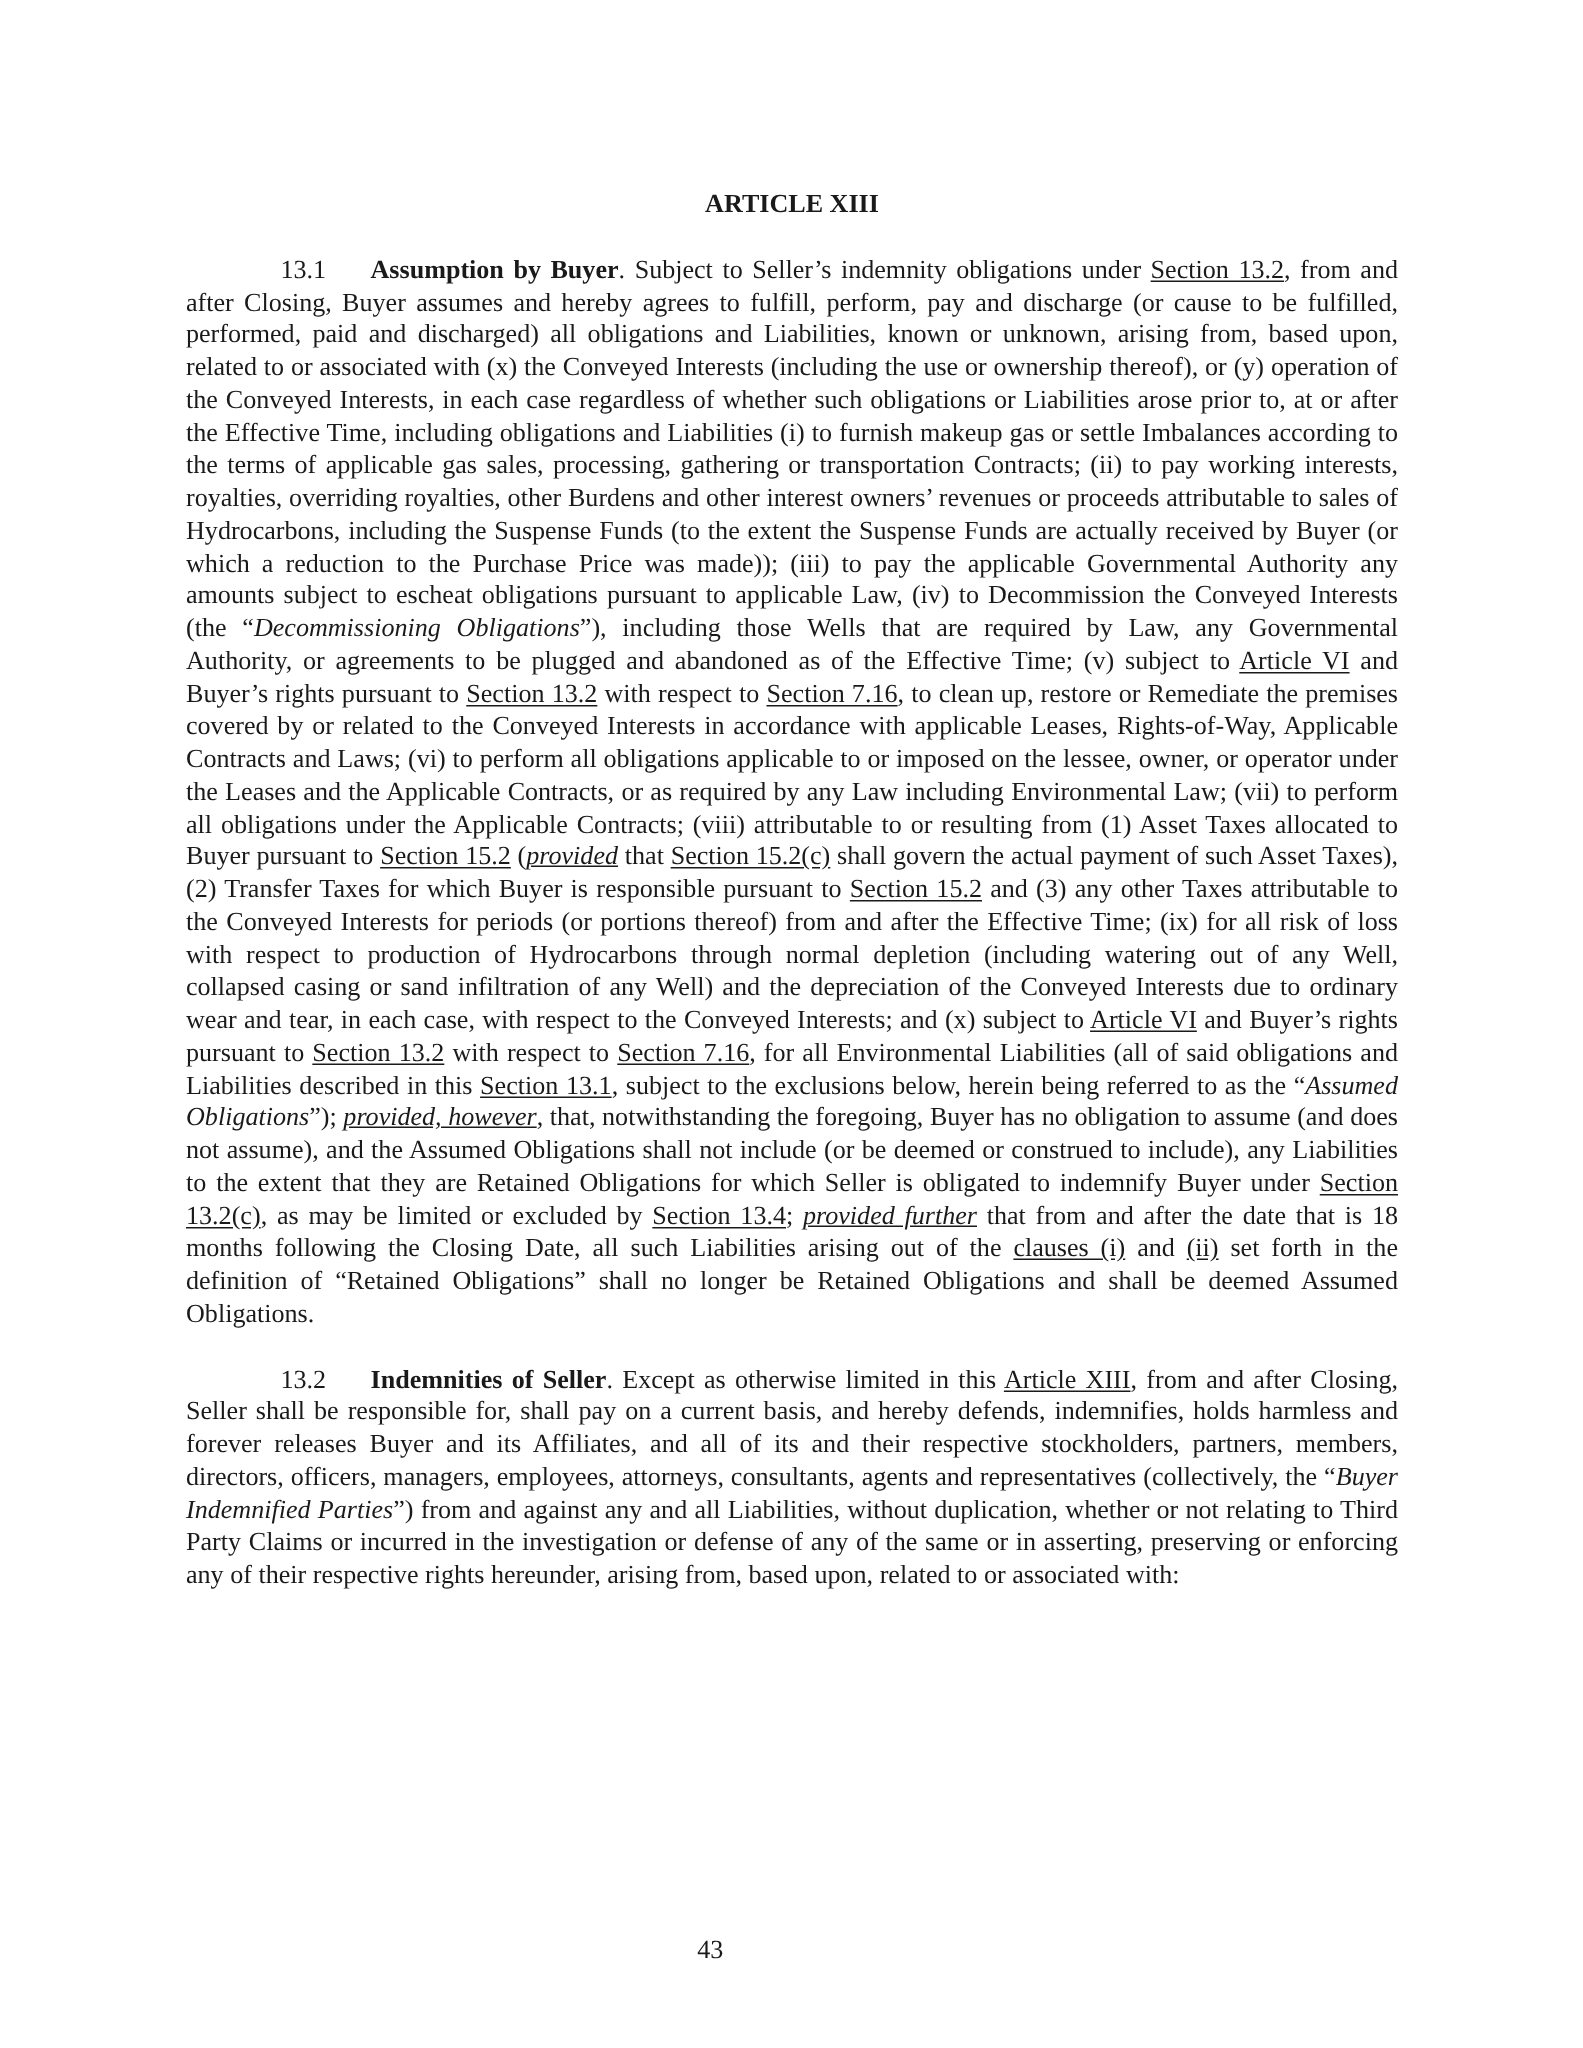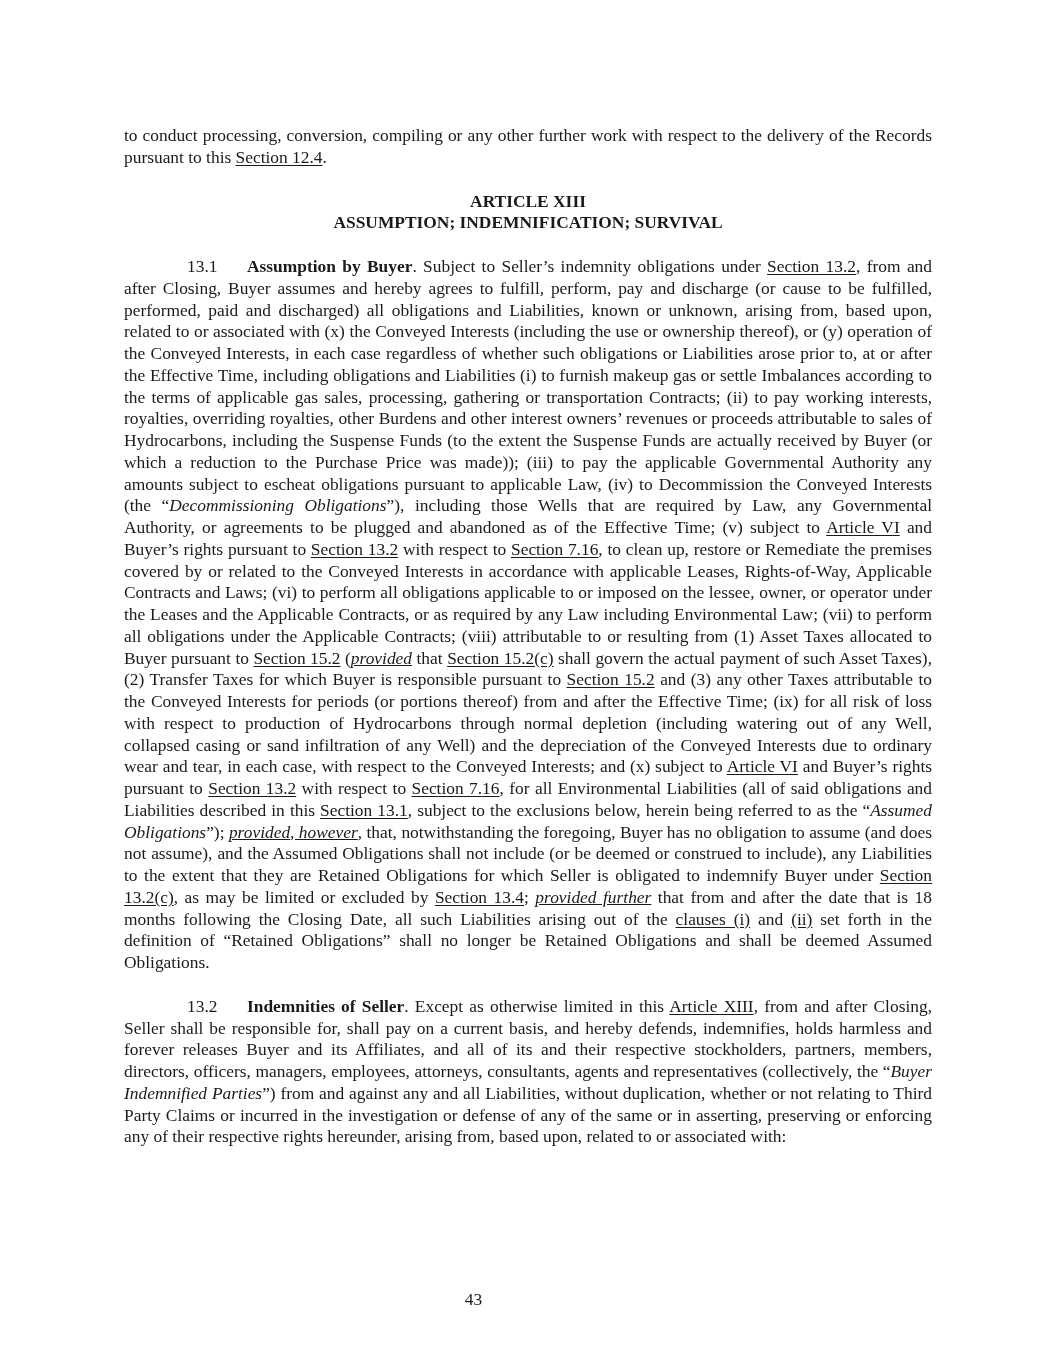--- a/index.html
+++ b/index.html
@@ -21,25 +21,23 @@
   .i { font-style: italic; text-decoration: underline; }
   .page-number {
     position: absolute; left: 0; width: 947px; top: 1289px; text-align: center;
     font-family: "Liberation Serif", "DejaVu Serif", serif; font-size: 17.4px; color: #1a1a1a;
   }
 </style>
 </head>
 <body>
 
 <div class="page">
-  <p class="cont">to conduct processing, conversion, compiling or any other further work with respect to the delivery of the Records pursuant to this <span class="u">Section 12.4</span>.</p>
 
   <div class="heading-block">
     <p class="heading">ARTICLE XIII</p>
-    <p class="heading">ASSUMPTION; INDEMNIFICATION; SURVIVAL</p>
   </div>
 
   <p class="para"><span class="num">13.1</span><span class="title">Assumption by Buyer</span><span>.  Subject to Seller’s indemnity obligations under <span class="u">Section 13.2</span>, from and after Closing, Buyer assumes and hereby agrees to fulfill, perform, pay and discharge (or cause to be fulfilled, performed, paid and discharged) all obligations and Liabilities, known or unknown, arising from, based upon, related to or associated with (x) the Conveyed Interests (including the use or ownership thereof), or (y) operation of the Conveyed Interests, in each case regardless of whether such obligations or Liabilities arose prior to, at or after the Effective Time, including obligations and Liabilities (i) to furnish makeup gas or settle Imbalances according to the terms of applicable gas sales, processing, gathering or transportation Contracts; (ii) to pay working interests, royalties, overriding royalties, other Burdens and other interest owners’ revenues or proceeds attributable to sales of Hydrocarbons, including the Suspense Funds (to the extent the Suspense Funds are actually received by Buyer (or which a reduction to the Purchase Price was made)); (iii) to pay the applicable Governmental Authority any amounts subject to escheat obligations pursuant to applicable Law, (iv) to Decommission the Conveyed Interests (the “<span class="bi">Decommissioning Obligations</span>”), including those Wells that are required by Law, any Governmental Authority, or agreements to be plugged and abandoned as of the Effective Time; (v) subject to <span class="u">Article VI</span> and Buyer’s rights pursuant to <span class="u">Section 13.2</span> with respect to <span class="u">Section 7.16</span>, to clean up, restore or Remediate the premises covered by or related to the Conveyed Interests in accordance with applicable Leases, Rights-of-Way, Applicable Contracts and Laws; (vi) to perform all obligations applicable to or imposed on the lessee, owner, or operator under the Leases and the Applicable Contracts, or as required by any Law including Environmental Law; (vii) to perform all obligations under the Applicable Contracts; (viii) attributable to or resulting from (1) Asset Taxes allocated to Buyer pursuant to <span class="u">Section 15.2</span> (<span class="i">provided</span> that <span class="u">Section 15.2(c)</span> shall govern the actual payment of such Asset Taxes), (2) Transfer Taxes for which Buyer is responsible pursuant to <span class="u">Section 15.2</span> and (3) any other Taxes attributable to the Conveyed Interests for periods (or portions thereof) from and after the Effective Time; (ix) for all risk of loss with respect to production of Hydrocarbons through normal depletion (including watering out of any Well, collapsed casing or sand infiltration of any Well) and the depreciation of the Conveyed Interests due to ordinary wear and tear, in each case, with respect to the Conveyed Interests; and (x) subject to <span class="u">Article VI</span> and Buyer’s rights pursuant to <span class="u">Section 13.2</span> with respect to <span class="u">Section 7.16</span>, for all Environmental Liabilities (all of said obligations and Liabilities described in this <span class="u">Section 13.1</span>, subject to the exclusions below, herein being referred to as the “<span class="bi">Assumed Obligations</span>”); <span class="i">provided, however</span>, that, notwithstanding the foregoing, Buyer has no obligation to assume (and does not assume), and the Assumed Obligations shall not include (or be deemed or construed to include), any Liabilities to the extent that they are Retained Obligations for which Seller is obligated to indemnify Buyer under <span class="u">Section 13.2(c)</span>, as may be limited or excluded by <span class="u">Section 13.4</span>; <span class="i">provided further</span> that from and after the date that is 18 months following the Closing Date, all such Liabilities arising out of the <span class="u">clauses (i)</span> and <span class="u">(ii)</span> set forth in the definition of “Retained Obligations” shall no longer be Retained Obligations and shall be deemed Assumed Obligations.</span></p>
 
   <p class="para"><span class="num">13.2</span><span class="title">Indemnities of Seller</span><span>.  Except as otherwise limited in this <span class="u">Article XIII</span>, from and after Closing, Seller shall be responsible for, shall pay on a current basis, and hereby defends, indemnifies, holds harmless and forever releases Buyer and its Affiliates, and all of its and their respective stockholders, partners, members, directors, officers, managers, employees, attorneys, consultants, agents and representatives (collectively, the “<span class="bi">Buyer Indemnified Parties</span>”) from and against any and all Liabilities, without duplication, whether or not relating to Third Party Claims or incurred in the investigation or defense of any of the same or in asserting, preserving or enforcing any of their respective rights hereunder, arising from, based upon, related to or associated with:</span></p>
 </div>
 
 <div class="page-number">43</div>
 
 </body></html>

